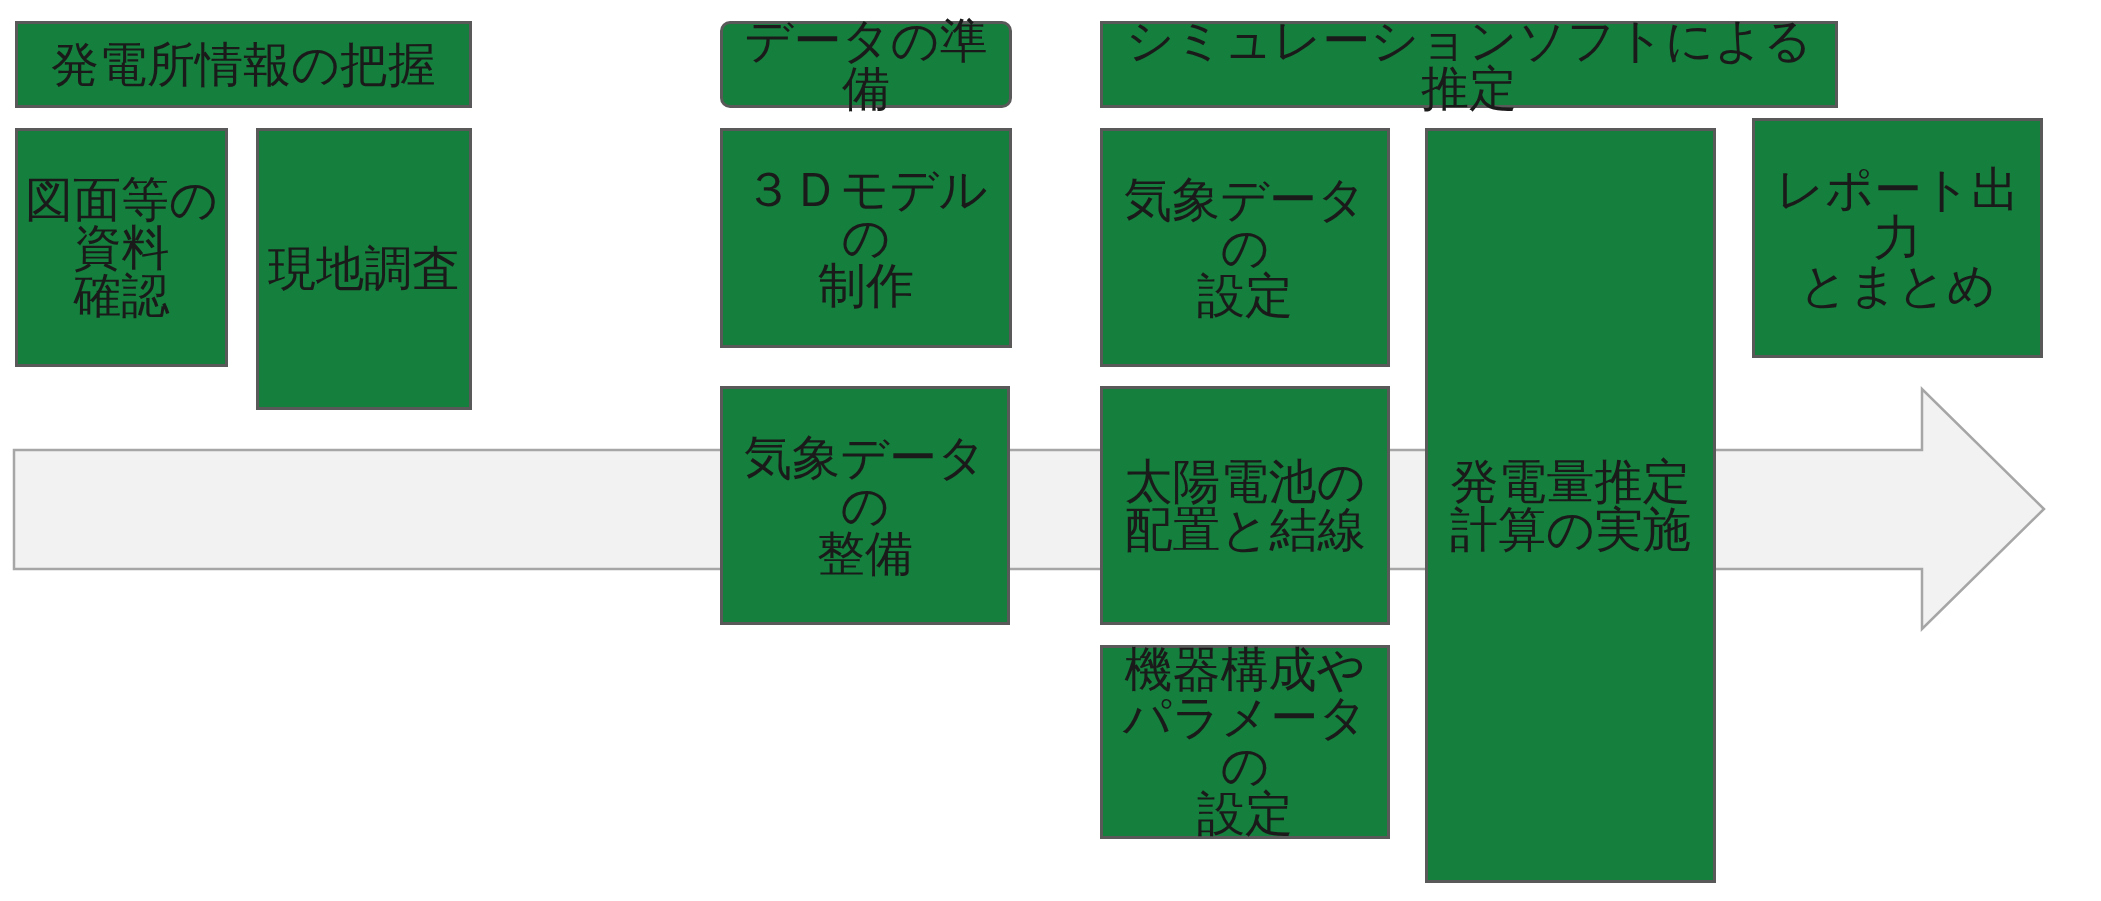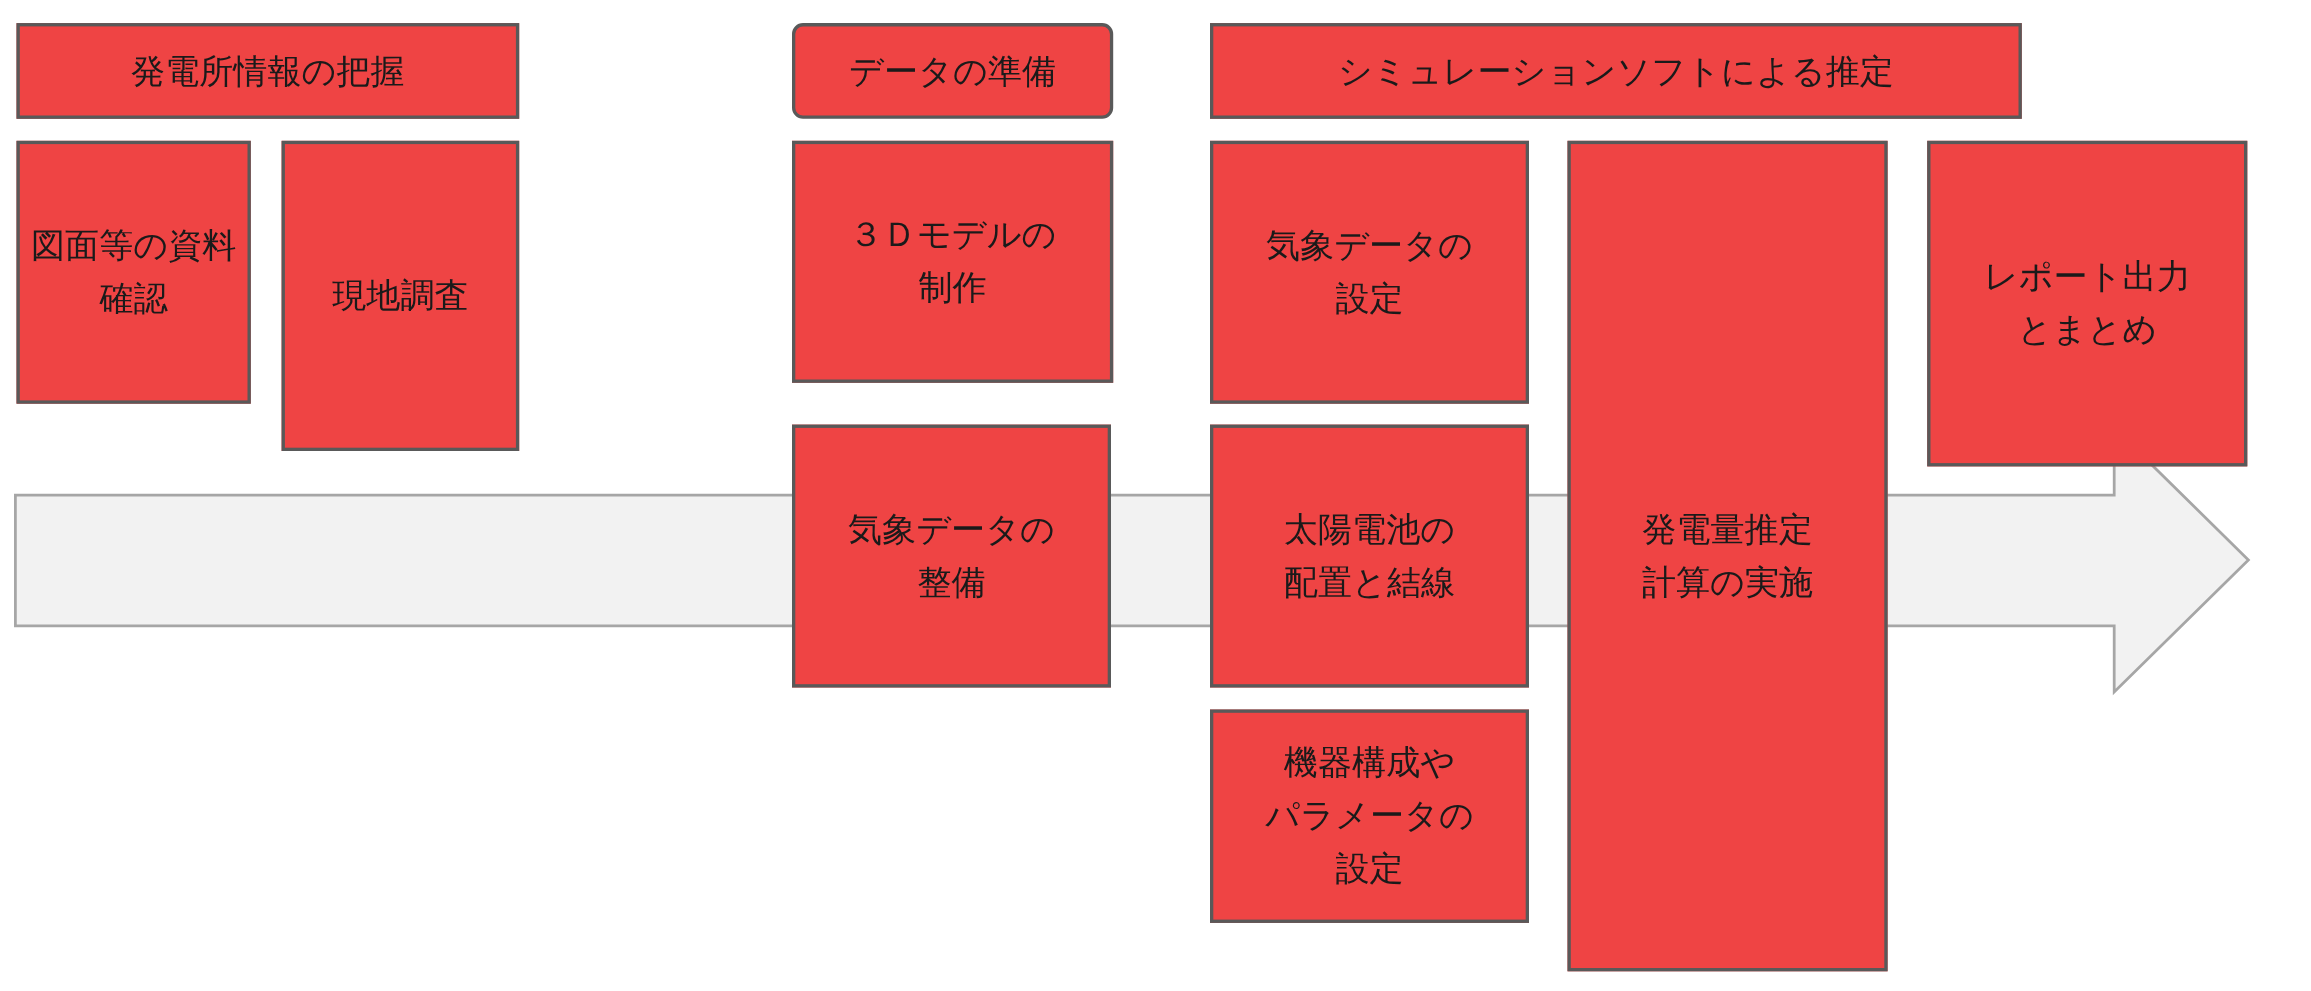--- a/index.html
+++ b/index.html
@@ -20,42 +20,42 @@
     position: absolute;
     left: 0;
     top: 0;
     width: 2101px;
     height: 901px;
     z-index: 0;
   }
   .box {
     position: absolute;
     box-sizing: border-box;
-    background: #ef4444;
+    background: #15803d;
     border: 3px solid #595959;
     display: flex;
     align-items: center;
     justify-content: center;
     text-align: center;
-    font-size: 31px;
+    font-size: 48px;
     line-height: 48px;
     white-space: pre-line;
     z-index: 1;
   }
   
   .h-plant-info   { left: 15px;   top: 21px; width: 457px; height: 87px; }
   .h-data-prep    { left: 720px;  top: 21px; width: 292px; height: 87px; border-radius: 10px; }
   .h-simulation   { left: 1100px; top: 21px; width: 738px; height: 87px; }
   
   .s-document-check       { left: 15px;   top: 128px; width: 213px; height: 239px; }
   .s-site-survey          { left: 256px;  top: 128px; width: 216px; height: 282px; }
   .s-model-3d             { left: 720px;  top: 128px; width: 292px; height: 220px; }
   .s-weather-setting      { left: 1100px; top: 128px; width: 290px; height: 239px; }
   .s-estimation-run       { left: 1425px; top: 128px; width: 291px; height: 755px; }
-  .s-report-output        { left: 1752px; top: 128px; width: 291px; height: 296px; }
+  .s-report-output        { left: 1752px; top: 118px; width: 291px; height: 240px; }
   .s-weather-prep         { left: 720px;  top: 386px; width: 290px; height: 239px; }
   .s-pv-layout            { left: 1100px; top: 386px; width: 290px; height: 239px; text-align: center; }
   .s-equipment-params     { left: 1100px; top: 645px; width: 290px; height: 194px; }
 </style>
 </head>
 <body>
 
 <div class="canvas">
 
   <svg class="arrow-layer" viewBox="0 0 2101 901" xmlns="http://www.w3.org/2000/svg">

